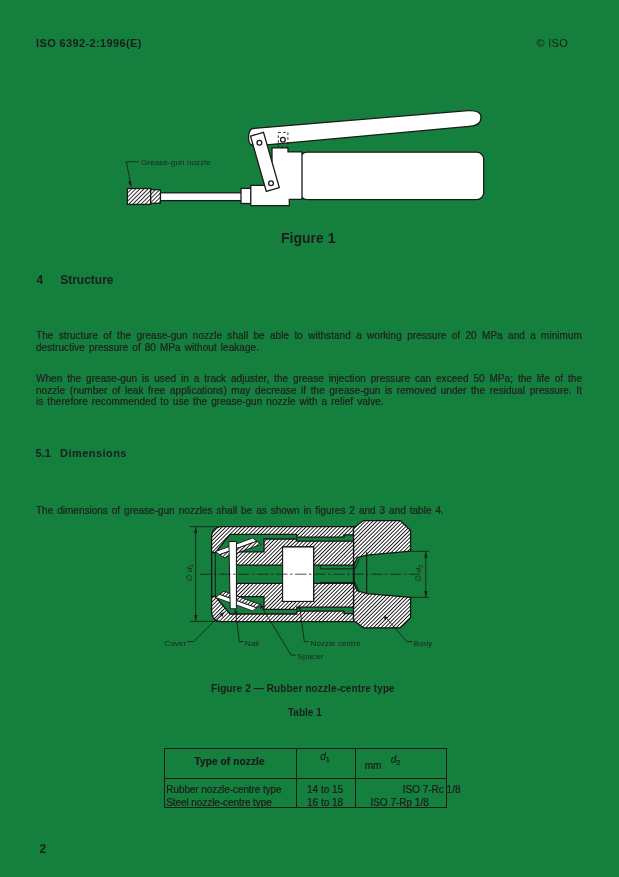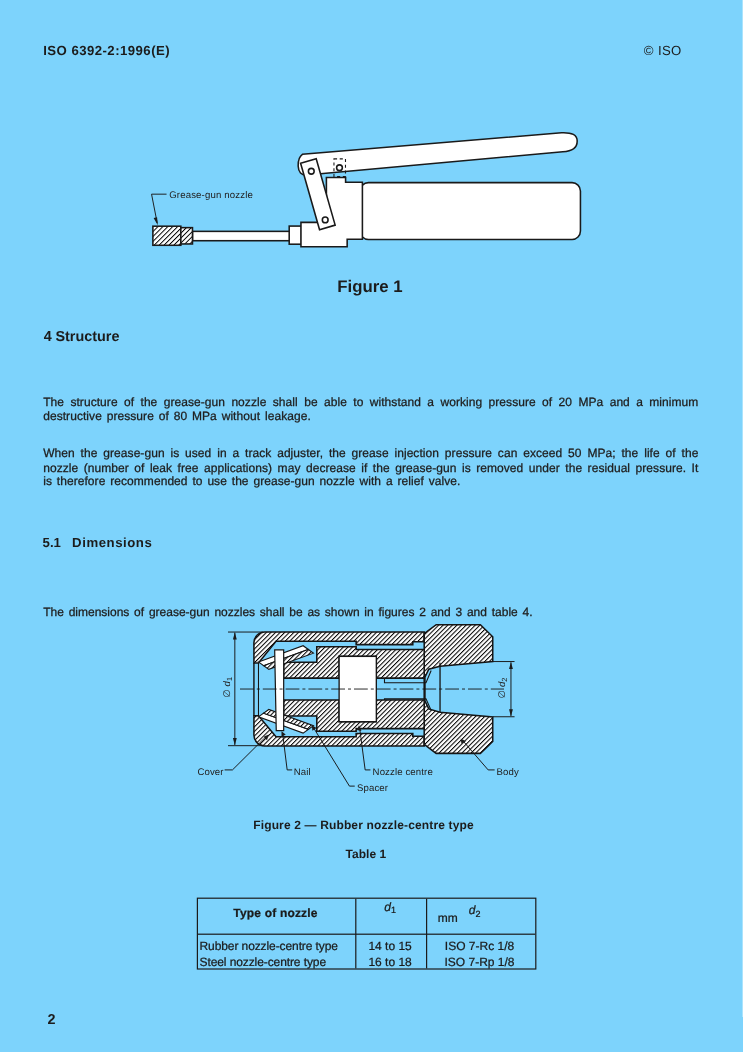--- a/index.html
+++ b/index.html
@@ -1,16 +1,16 @@
 <!DOCTYPE html>
 <html><head>
 <meta charset="utf-8">
 <style>
 html,body{margin:0;padding:0;background:#fff;}
-#page{position:relative;width:619px;height:877px;background:#7dd3fc;overflow:hidden;
+#page{position:relative;width:619px;height:877px;background:#15803d;overflow:hidden;
   font-family:"Liberation Sans",sans-serif;color:#1c1c1c;}
 .abs{position:absolute;}
 .b{font-weight:bold;}
 .body{font-size:10px;line-height:11.6px;text-align:justify;color:#202020;word-spacing:1.2px;letter-spacing:0.05px;margin-top:28px;-webkit-text-stroke:0.22px #202020;}
 </style>
 </head>
 <body>
 <div id="page">
   <div class="abs b" style="left:36px;top:37.3px;font-size:11px;line-height:13px;letter-spacing:0.37px;">ISO 6392-2:1996(E)</div>
   <div class="abs" style="left:536.5px;top:37.3px;font-size:11px;line-height:13px;letter-spacing:0.3px;">© ISO</div>
@@ -44,21 +44,21 @@
       <rect x="150.7" y="189.7" width="9.7" height="13.6" fill="url(#hat1)"></rect>
 
       <path d="M131,185.8 L126.3,161.8 L138.8,161.8" stroke-width="0.8"></path>
       <path d="M131.5,187.7 L128,181.7 L130.9,181 Z" fill="#1a1a1a" stroke="none"></path>
     </g>
     <text x="141" y="165.1" font-size="8" letter-spacing="0.13" fill="#222">Grease-gun nozzle</text>
   </svg>
 
   <div class="abs b" style="left:281px;top:232.6px;font-size:14px;line-height:11.6px;">Figure 1</div>
 
-  <div class="abs b" style="left:36.5px;top:273.3px;font-size:12px;line-height:14px;">4<span style="margin-left:3px;">Structure</span></div>
+  <div class="abs b" style="left:36.5px;top:273.3px;font-size:12px;line-height:14px;">4<span style="margin-left:17px;">Structure</span></div>
 
   <div class="abs body" style="left:36px;top:302px;width:546px;">The structure of the grease-gun nozzle shall be able to withstand a working pressure of 20&nbsp;MPa and a minimum destructive pressure of 80&nbsp;MPa without leakage.</div>
 
   <div class="abs body" style="left:36px;top:345px;width:546px;">When the grease-gun is used in a track adjuster, the grease injection pressure can exceed 50&nbsp;MPa; the life of the nozzle (number of leak free applications) may decrease if the grease-gun is removed under the residual pressure. It is therefore recommended to use the grease-gun nozzle with a relief valve.</div>
 
 
   <div class="abs b" style="left:35.5px;top:447.3px;font-size:11px;line-height:13px;">5.1<span style="margin-left:9.3px;letter-spacing:0.45px;">Dimensions</span></div>
 
   <div class="abs body" style="left:36px;top:477.4px;width:560px;text-align:left;letter-spacing:0;">The dimensions of grease-gun nozzles shall be as shown in figures 2 and 3 and table 4.</div>
 
@@ -142,20 +142,20 @@
   <div class="abs" style="left:163.6px;top:747.6px;width:281.3px;height:58.2px;border:1.7px solid #1b1b1b;font-size:10px;color:#1b1b1b;-webkit-text-stroke:0.2px #1b1b1b;">
     <div class="abs" style="left:0;top:29.4px;width:100%;height:0;border-top:1.2px solid #1b1b1b;"></div>
     <div class="abs" style="left:131.6px;top:0;height:100%;width:0;border-left:1.2px solid #1b1b1b;"></div>
     <div class="abs" style="left:190.8px;top:0;height:100%;width:0;border-left:1.2px solid #1b1b1b;"></div>
     <div class="abs b" style="left:0;top:7px;width:130px;text-align:center;letter-spacing:0.15px;">Type of nozzle</div>
     <div class="abs" style="left:131px;top:2.3px;width:59px;text-align:center;"><i>d</i><span style="font-size:7.5px;position:relative;top:1.8px;">1</span></div>
     <div class="abs" style="left:131px;top:11.9px;width:59px;text-align:center;padding-left:48px;">mm</div>
     <div class="abs" style="left:186px;top:5.7px;width:90px;text-align:center;"><i>d</i><span style="font-size:7.5px;position:relative;top:1.8px;">2</span></div>
     <div class="abs" style="left:1.7px;top:35.2px;letter-spacing:-0.08px;">Rubber nozzle-centre type</div>
     <div class="abs" style="left:131px;top:35.2px;width:59px;text-align:center;">14 to 15</div>
-    <div class="abs" style="left:190px;top:35.2px;width:90px;text-align:center;">ISO 7-Rc 1/8</div>
+    <div class="abs" style="left:190px;top:35.2px;width:90px;text-align:center;padding-left:32px;">ISO 7-Rc 1/8</div>
     <div class="abs" style="left:1.7px;top:48.2px;letter-spacing:-0.08px;">Steel nozzle-centre type</div>
     <div class="abs" style="left:131px;top:48.2px;width:59px;text-align:center;">16 to 18</div>
     <div class="abs" style="left:190px;top:48.2px;width:90px;text-align:center;">ISO 7-Rp 1/8</div>
   </div>
 
   <div class="abs b" style="left:39.5px;top:841.5px;font-size:12px;line-height:14px;">2</div>
 </div>
 
 </body></html>

